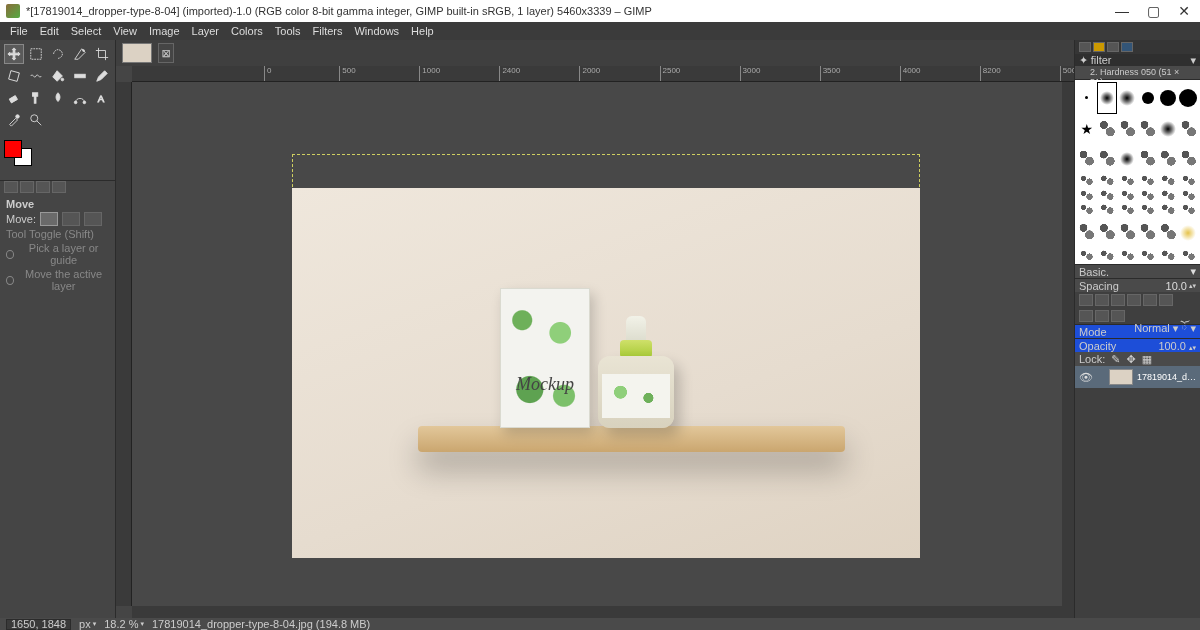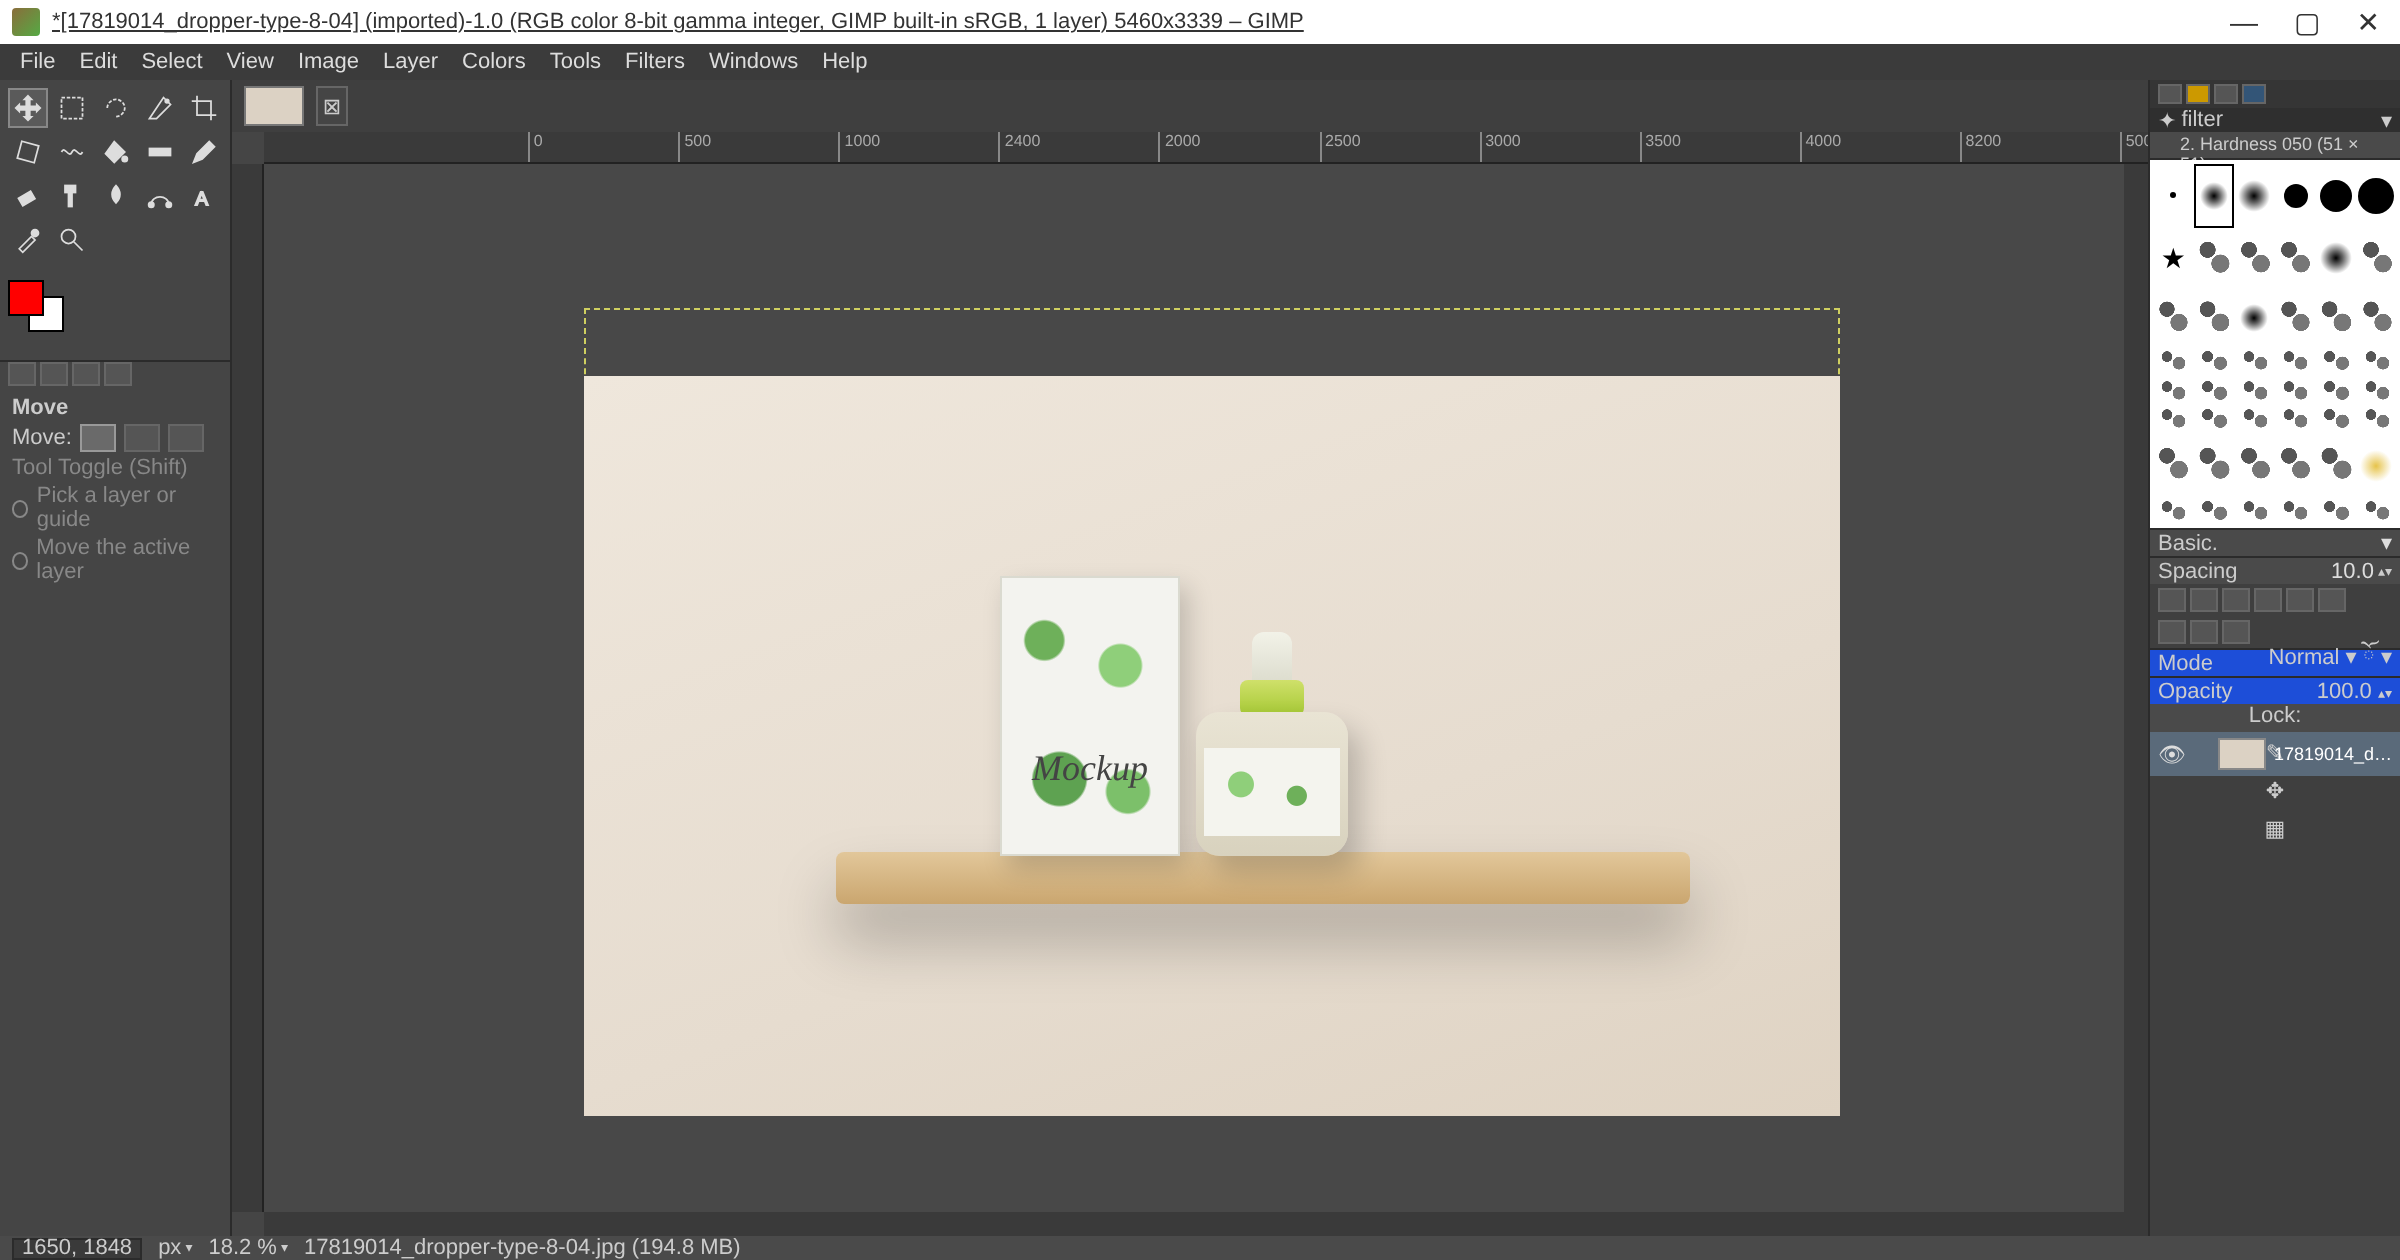--- a/index.html
+++ b/index.html
@@ -1,21 +1,21 @@
 <!DOCTYPE html>
 <html><head>
 <meta charset="utf-8">
 <style>
 * { margin: 0; padding: 0; box-sizing: border-box; font-family: "Segoe UI", Tahoma, sans-serif; font-size: 11px; color: #ccc; user-select: none; }
 body { background: #454545; width: 1200px; height: 630px; overflow: hidden; position: relative; }
 
 
 .titlebar { height: 22px; background: #fff; display: flex; align-items: center; padding: 0 6px; color: #000; }
 .titlebar .app-icon { width: 14px; height: 14px; background: linear-gradient(135deg,#8a6d3b,#5a4); margin-right: 6px; border-radius: 2px; }
-.titlebar .title { flex: 1; color: #333; text-decoration: underline; }
+.titlebar .title { flex: 1; color: #333; }
 .titlebar .win-btns { display: flex; gap: 18px; margin-right: 4px; }
 .titlebar .win-btns span { color: #333; font-size: 14px; line-height: 14px; }
 
 
 .menubar { height: 18px; background: #3b3b3b; display: flex; align-items: center; padding: 0 6px; gap: 4px; }
 .menubar span { padding: 0 4px; color: #ddd; cursor: default; }
 
 
 .main { position: absolute; top: 40px; bottom: 12px; left: 0; right: 0; display: flex; }
 
@@ -25,21 +25,21 @@
 .tool { width: 20px; height: 20px; display: flex; align-items: center; justify-content: center; background: #454545; border: 1px solid transparent; }
 .tool.active { background: #5a5a5a; border: 1px solid #888; }
 .tool svg { width: 14px; height: 14px; fill: #ddd; stroke: #ddd; }
 .swatches { padding: 6px 4px 4px 4px; }
 .swatch-fg { width: 18px; height: 18px; background: #f00; border: 1px solid #000; position: relative; z-index: 2; }
 .swatch-bg { width: 18px; height: 18px; background: #fff; border: 1px solid #000; position: relative; top: -10px; left: 10px; z-index: 1; }
 .tool-opts-tabs { height: 14px; display:flex; gap:2px; padding:0 4px; border-top:1px solid #2b2b2b;}
 .tool-opts-tabs .tab { width:14px; height:12px; background:#555; border:1px solid #666;}
 .tool-options { padding: 4px 6px; font-size: 10px; color: #ccc; }
 .tool-options .heading { font-weight: bold; margin-bottom: 2px; }
-.tool-options .row { display: flex; align-items: center; gap: 4px; margin: 2px 0; }
+.tool-options .row { display: flex; align-items: center; gap: 4px; margin: 2px 0; text-align: center; }
 .tool-options .btn { width: 18px; height: 14px; background: #555; border: 1px solid #666; }
 .tool-options .btn.active { background: #6a6a6a; border-color:#999;}
 .tool-options .radio { width: 9px; height: 9px; border: 1px solid #888; border-radius: 50%; }
 
 
 .canvas-wrap { flex: 1; display: flex; flex-direction: column; background: #454545; }
 .image-tabs { height: 26px; display: flex; align-items: center; padding: 4px 6px; gap: 6px; background: #3f3f3f;}
 .image-tab { width: 30px; height: 20px; background: #dcd2c4; border: 1px solid #777; }
 .image-tab.x { width:16px; background:#454545; border:1px solid #666; display:flex; align-items:center; justify-content:center;}
 .ruler-h { height: 16px; background: #3a3a3a; border-bottom: 1px solid #222; position: relative; overflow:hidden; margin-left:16px;}
@@ -91,21 +91,21 @@
   radial-gradient(circle at 70% 60%,#777 0 25%,transparent 26%);}
 .rp-row { height: 14px; background: #4a4a4a; font-size:9px; display:flex; align-items:center; padding:0 4px; border-top:1px solid #2b2b2b;}
 .rp-row .val { margin-left:auto; color:#ddd;}
 .rp-btnrow { height:16px; display:flex; gap:2px; padding:2px 4px; background:#3f3f3f;}
 .rp-btnrow .b{ width:14px; height:12px; background:#555; border:1px solid #666;}
 .layers { flex:1; background:#3f3f3f;}
 .layers .hdr{ display:flex; gap:2px; padding:2px 4px;}
 .layers .hdr .b{width:14px;height:12px;background:#555;border:1px solid #666;}
 .layers .proprow{height:14px; display:flex; align-items:center; padding:0 4px; font-size:9px; border-top:1px solid #2b2b2b; background:#1d4ed8;}
 .layers .proprow .val{margin-left:auto;}
-.layers .lockrow{height:14px; display:flex; align-items:center; gap:6px; padding:0 4px; font-size:9px; background:#4a4a4a;flex-direction:column;}
+.layers .lockrow{height:14px; display:flex; align-items:center; gap:6px; padding:0 4px; font-size:9px; background:#4a4a4a;}
 .layer-list{background:#3f3f3f;}
 .layer-item{height:22px; display:flex; align-items:center; gap:4px; padding:0 4px; background:#5a6a7a;}
 .layer-item .eye{width:12px;height:12px; color:#ddd;}
 .layer-item .thumb{width:24px;height:16px;background:#dcd2c4;border:1px solid #888;}
 .layer-item .name{font-size:9px;color:#fff;}
 
 
 .statusbar { position: absolute; left:0; right:0; bottom:0; height:12px; background:#4a4a4a; display:flex; align-items:center; padding:0 6px; gap:8px; font-size:9px; color:#ccc;}
 .statusbar .field{background:#3a3a3a; padding:0 4px; border:1px solid #2b2b2b; height:11px; display:flex; align-items:center;}
 .statusbar .sel{display:flex;align-items:center;gap:2px;}

